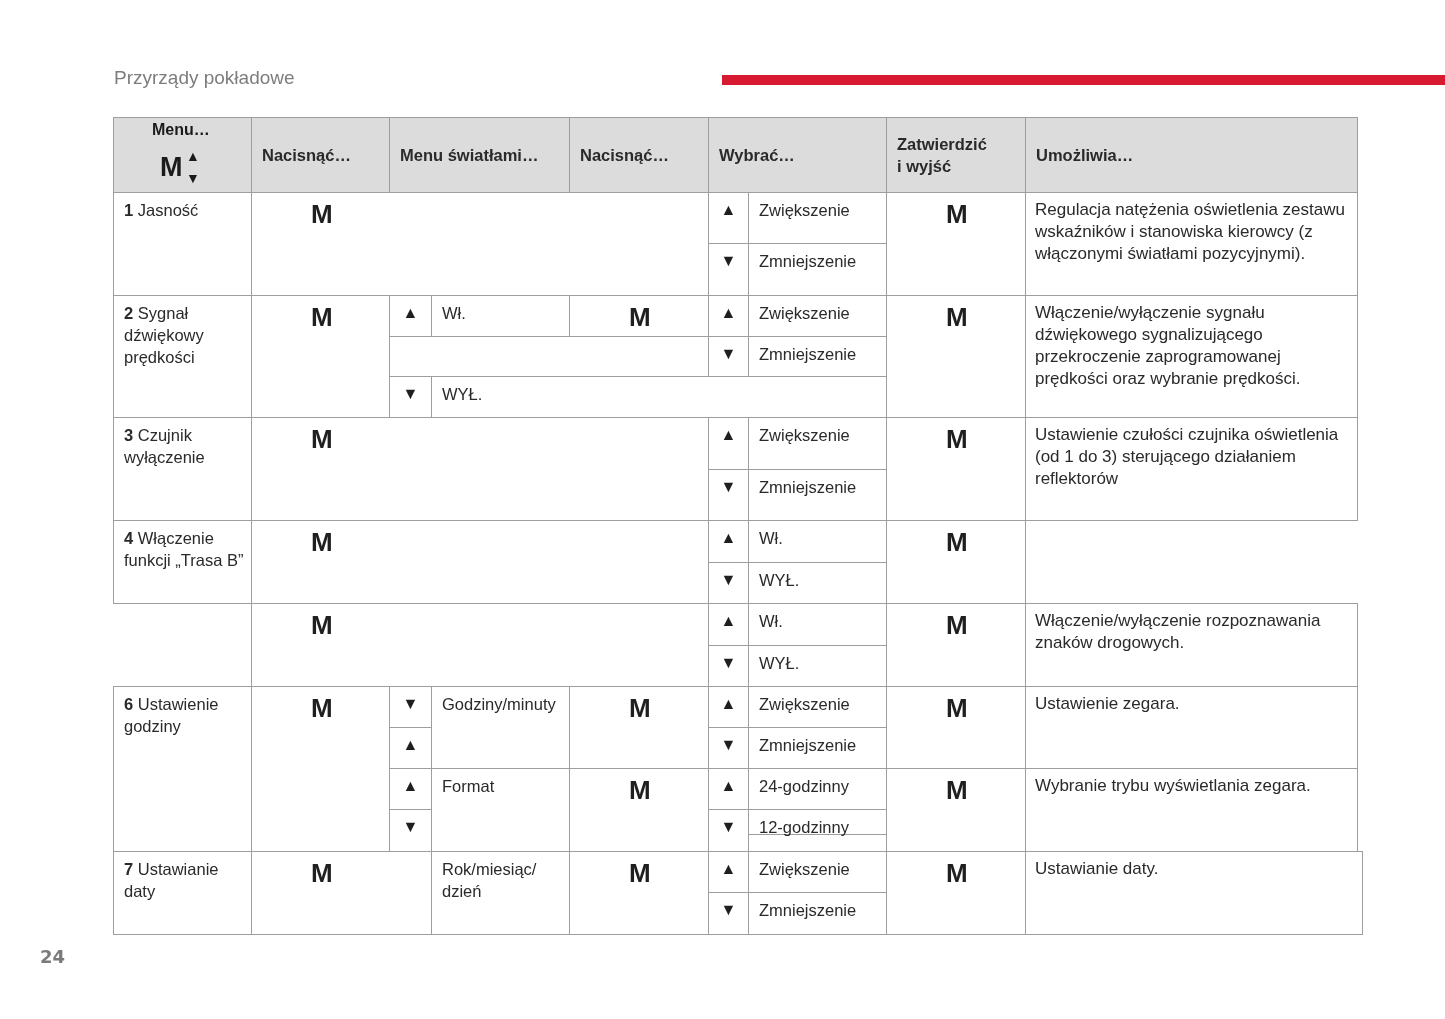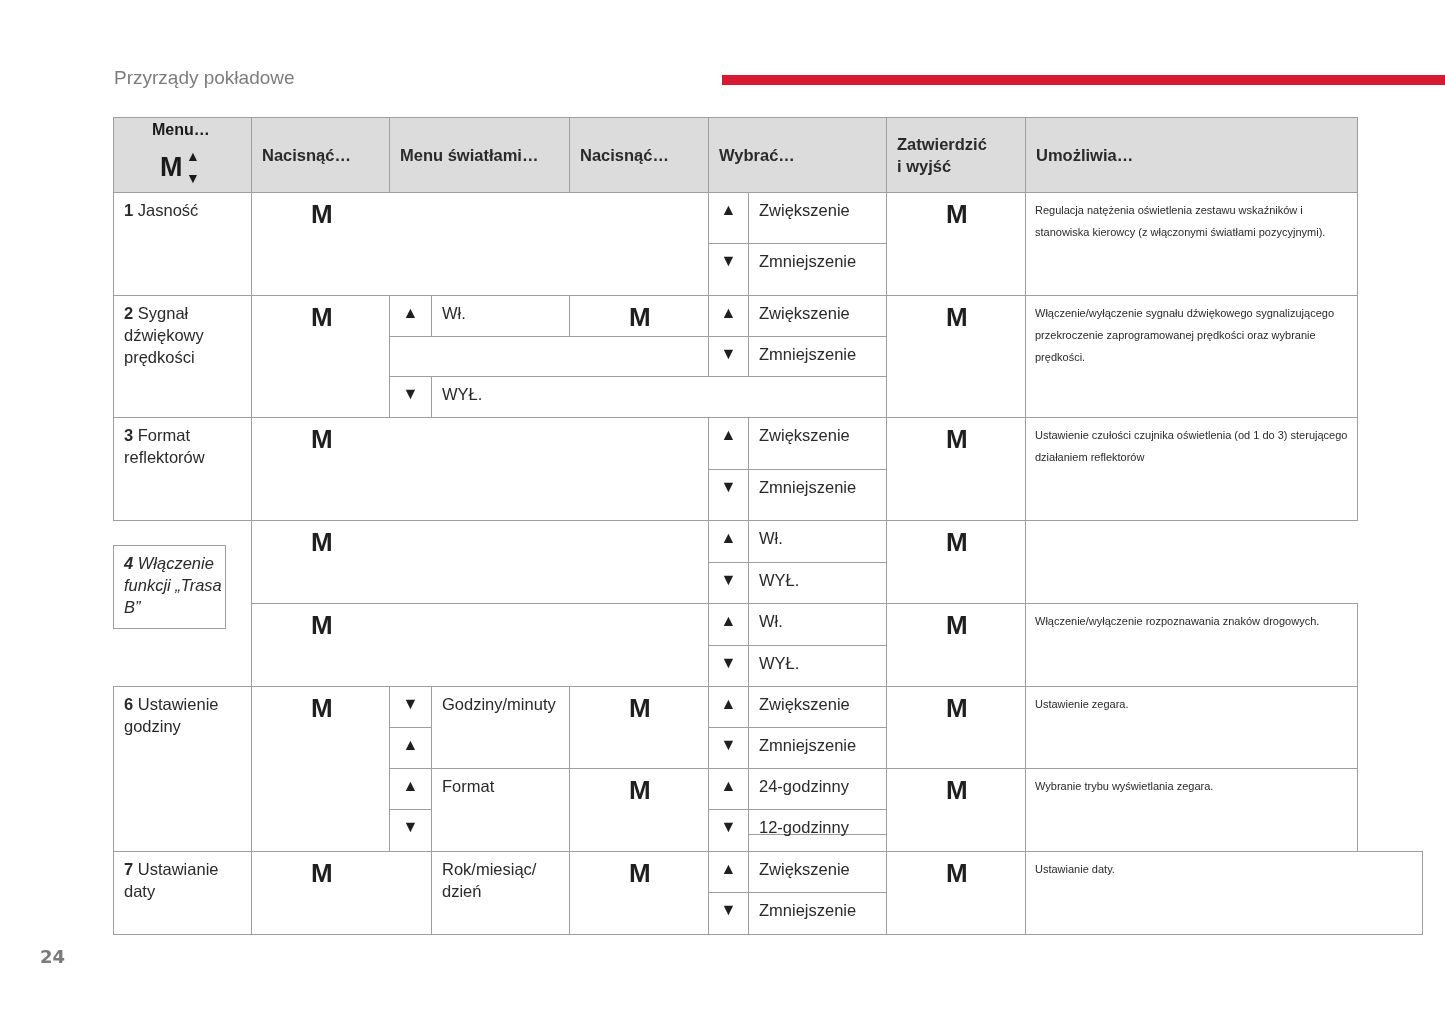--- a/index.html
+++ b/index.html
@@ -14,21 +14,21 @@
   .hdr { background:#dcdcdd; font-weight:bold; font-size:16px; color:#1a1a1a; }
   .hdr .txt { position:absolute; left:10px; top:50%; transform:translateY(-50%); line-height:22px; }
   .hdr-menu .txt1 { position:absolute; left:10px; top:3px;margin-left:28px; }
   .m-icon { position:absolute; left:46px; top:34px; font-size:27px; font-weight:bold; }
   .tri-up-small { position:absolute; left:72px; top:30px; font-size:14px; }
   .tri-down-small { position:absolute; left:72px; top:52px; font-size:14px; }
   .txt { position:absolute; left:10px; top:6px; font-size:16.5px; line-height:22px; color:#2a2a2a; }
   .txt b { font-weight:bold; }
   .bigM { position:absolute; top:6px; font-size:26px; font-weight:bold; color:#1f1f1f; }
   .arrow { position:absolute; left:0; right:0; text-align:center; top:8px; font-size:16px; color:#1f1f1f; }
-  .desc { position:absolute; left:9px; top:6px; right:6px; font-size:11px; line-height:22px; color:#2a2a2a; }
+  .desc { position:absolute; left:9px; top:6px; right:6px; font-size:17px; line-height:22px; color:#2a2a2a; }
 </style>
 </head>
 <body>
 
 <div class="section-title">Przyrządy pokładowe</div>
 <div class="red-bar"></div>
 <div class="page-number">24</div>
 
 <div class="grid">
 
@@ -117,21 +117,21 @@
     <span class="txt">WYŁ.</span>
   </div>
   <div class="cell" style="left:887px;top:296px;width:140px;height:123px;">
     <span class="bigM" style="left:59px;">M</span>
   </div>
   <div class="cell" style="left:1026px;top:296px;width:333px;height:123px;">
     <span class="desc">Włączenie/wyłączenie sygnału dźwiękowego sygnalizującego przekroczenie zaprogramowanej prędkości oraz wybranie prędkości.</span>
   </div>
 
   <div class="cell" style="left:114px;top:418px;width:139px;height:104px;">
-    <span class="txt"><b>3</b> <span>Format reflektorów</span></span>
+    <span class="txt"><b>3</b> <span>Czujnik wyłączenie</span></span>
   </div>
   <div class="cell" style="left:252px;top:418px;width:458px;height:104px;">
     <span class="bigM" style="left:59px;">M</span>
   </div>
   <div class="cell" style="left:709px;top:418px;width:41px;height:53px;">
     <span class="arrow">▲</span>
   </div>
   <div class="cell" style="left:749px;top:418px;width:139px;height:53px;">
     <span class="txt">Zwiększenie</span>
   </div>
@@ -141,21 +141,21 @@
   <div class="cell" style="left:749px;top:470px;width:139px;height:52px;">
     <span class="txt">Zmniejszenie</span>
   </div>
   <div class="cell" style="left:887px;top:418px;width:140px;height:104px;">
     <span class="bigM" style="left:59px;">M</span>
   </div>
   <div class="cell" style="left:1026px;top:418px;width:333px;height:104px;">
     <span class="desc">Ustawienie czułości czujnika oświetlenia (od 1 do 3) sterującego działaniem reflektorów</span>
   </div>
 
-  <div class="cell" style="left:114px;top:546px;width:113px;height:84px;font-style:italic;">
+  <div class="cell" style="left:114px;top:521px;width:139px;height:84px;">
     <span class="txt"><b>4</b> <span>Włączenie funkcji „Trasa B”</span></span>
   </div>
   <div class="cell" style="left:252px;top:521px;width:458px;height:84px;">
     <span class="bigM" style="left:59px;">M</span>
   </div>
   <div class="cell" style="left:709px;top:521px;width:41px;height:43px;">
     <span class="arrow">▲</span>
   </div>
   <div class="cell" style="left:749px;top:521px;width:139px;height:43px;">
     <span class="txt">Wł.</span>
@@ -281,16 +281,16 @@
   </div>
   <div class="cell" style="left:709px;top:893px;width:41px;height:43px;">
     <span class="arrow">▼</span>
   </div>
   <div class="cell" style="left:749px;top:893px;width:139px;height:43px;">
     <span class="txt">Zmniejszenie</span>
   </div>
   <div class="cell" style="left:887px;top:852px;width:140px;height:84px;">
     <span class="bigM" style="left:59px;">M</span>
   </div>
-  <div class="cell" style="left:1026px;top:852px;width:398px;height:84px;">
+  <div class="cell" style="left:1026px;top:852px;width:338px;height:84px;">
     <span class="desc">Ustawianie daty.</span>
   </div>
 </div>
 
 </body></html>

